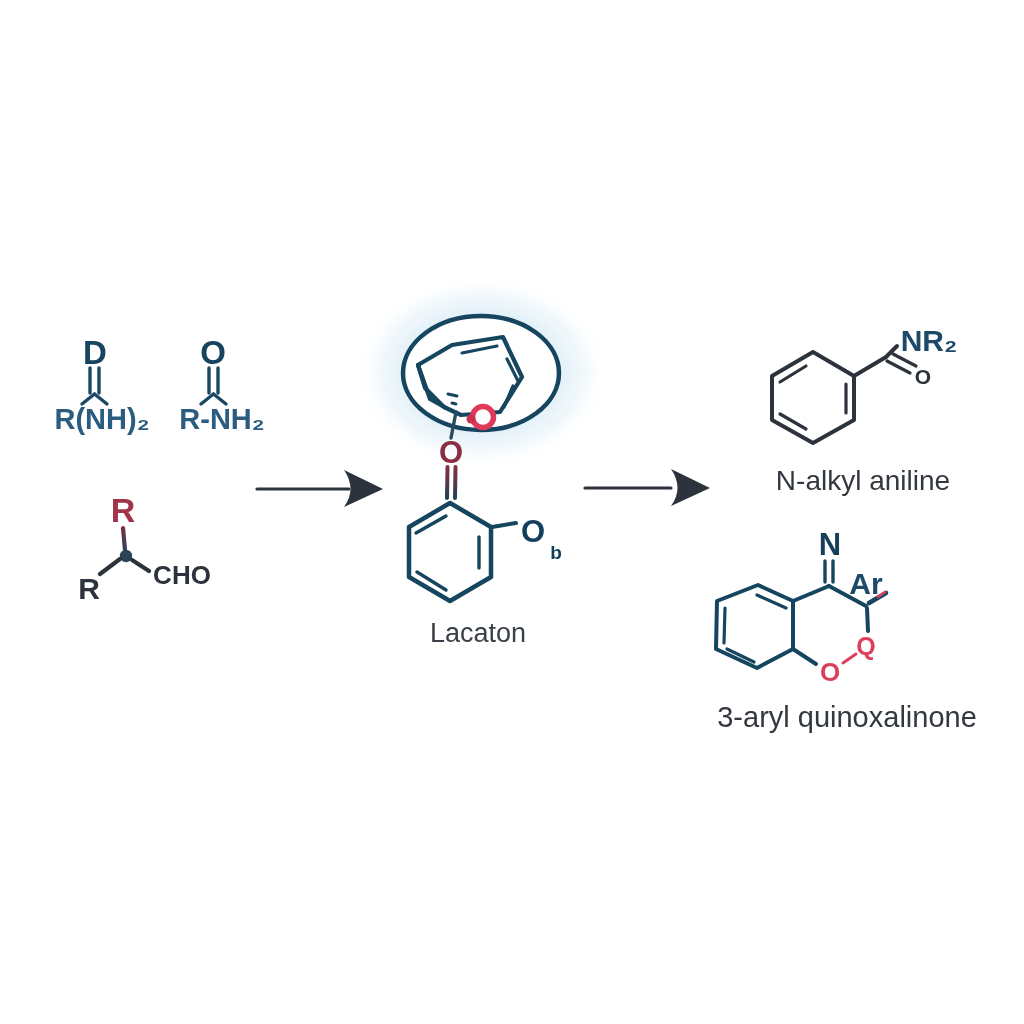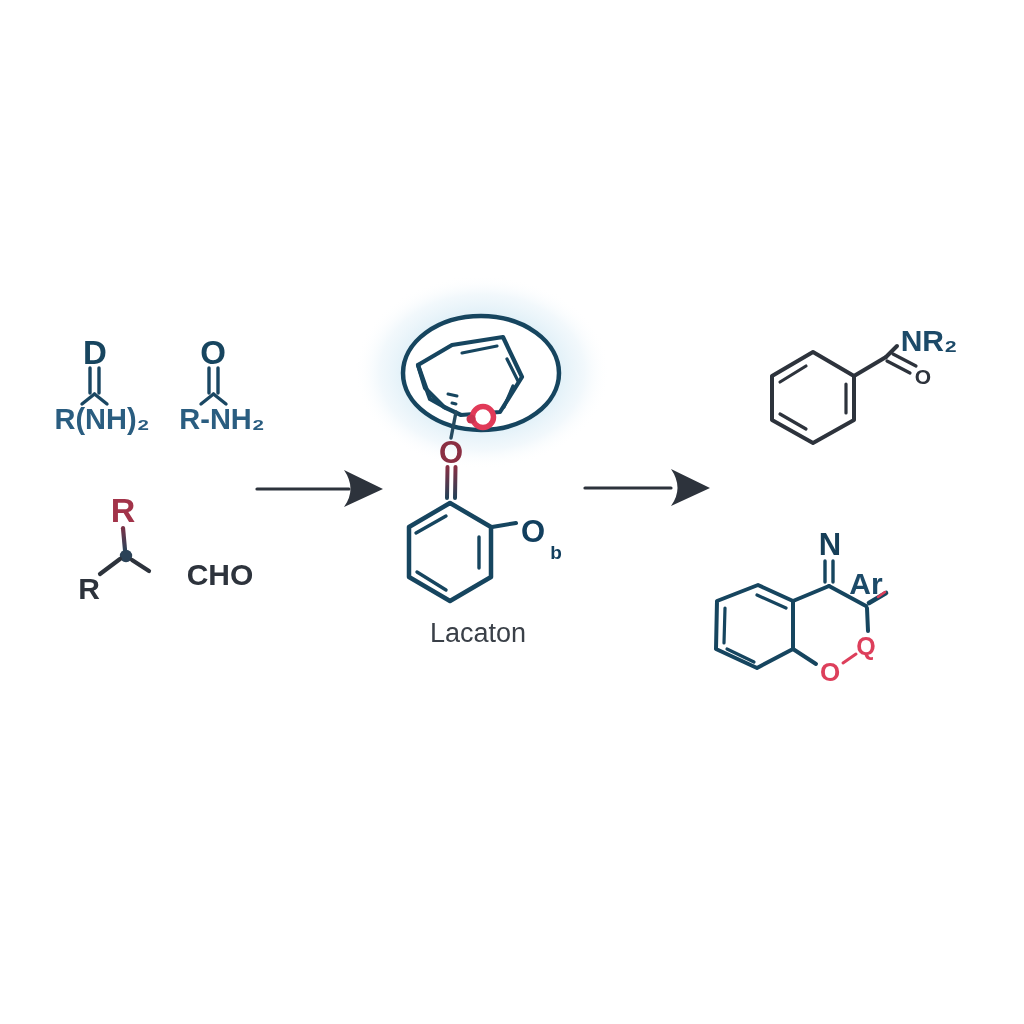--- a/index.html
+++ b/index.html
@@ -17,21 +17,21 @@
   .gray     { color:#3a4048; }
   .maroon   { color:#8a2f43; }
   .crimson  { color:#a23349; }
   .red      { color:#dd3f5b; }
 
   
   .atom-big   { font-size:33px; font-weight:700; }
   .formula    { font-size:29px; font-weight:600; }
   .r-top      { font-size:34px; font-weight:700; }
   .r-small    { font-size:30px; font-weight:600; }
-  .cho        { font-size:30px; font-weight:600;margin-left:38px; }
+  .cho        { font-size:26px; font-weight:600; }
   .mid-o      { font-size:31px; font-weight:700; }
   .ring-o     { font-size:31px; font-weight:700; color:#123f5e; }
   .ring-o-sub { font-size:19px; font-weight:600; color:#123f5e; }
   .nr2        { font-size:30px; font-weight:600; color:#1c4a68; }
   .small-o    { font-size:21px; font-weight:600; }
   .n-atom     { font-size:31px; font-weight:700; color:#173f58; }
   .ar-atom    { font-size:30px; font-weight:700; color:#1c4a68; }
   .q-atom     { font-size:25px; font-weight:700; }
   .o-atom     { font-size:26px; font-weight:700; }
   .caption    { font-size:27px; font-weight:500; }
@@ -163,19 +163,21 @@
   <span class="lbl r-small charcoal" style="left:89px; top:589px;">R</span>
   <span class="lbl cho charcoal" style="left:182px; top:575px;">CHO</span>
 
   <span class="lbl mid-o maroon" style="left:451px; top:452px;">O</span>
   <span class="lbl ring-o" style="left:533px; top:531px;">O</span>
   <span class="lbl ring-o-sub" style="left:556px; top:552px;">b</span>
   <span class="lbl caption gray" style="left:478px; top:633px;">Lacaton</span>
 
   <span class="lbl nr2" style="left:929px; top:331px;margin-top:10px;">NR₂</span>
   <span class="lbl small-o charcoal" style="left:923px; top:376px;">O</span>
+  <span class="lbl caption-lg" style="left:863px; top:481px; font-size:28px;">N-alkyl aniline</span>
 
   <span class="lbl n-atom" style="left:830px; top:544px;">N</span>
   <span class="lbl ar-atom" style="left:866px; top:584px;">Ar</span>
   <span class="lbl q-atom red" style="left:866px; top:646px;">Q</span>
   <span class="lbl o-atom red" style="left:830px; top:672px;">O</span>
+  <span class="lbl caption-lg" style="left:847px; top:717px;">3-aryl quinoxalinone</span>
 
 </div>
 
 </body></html>

